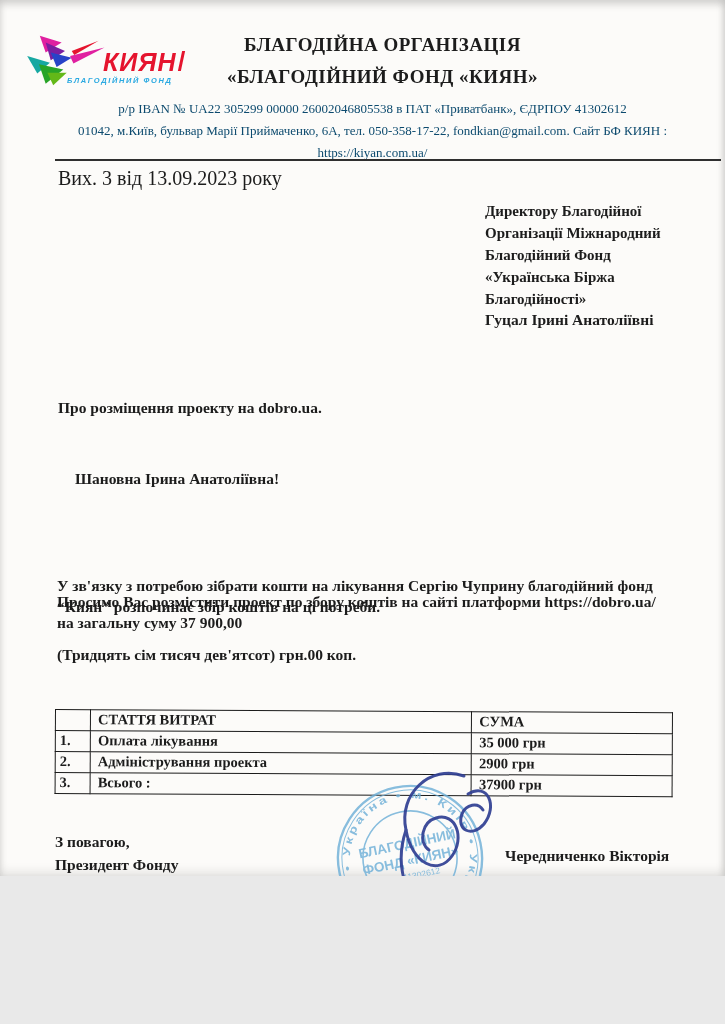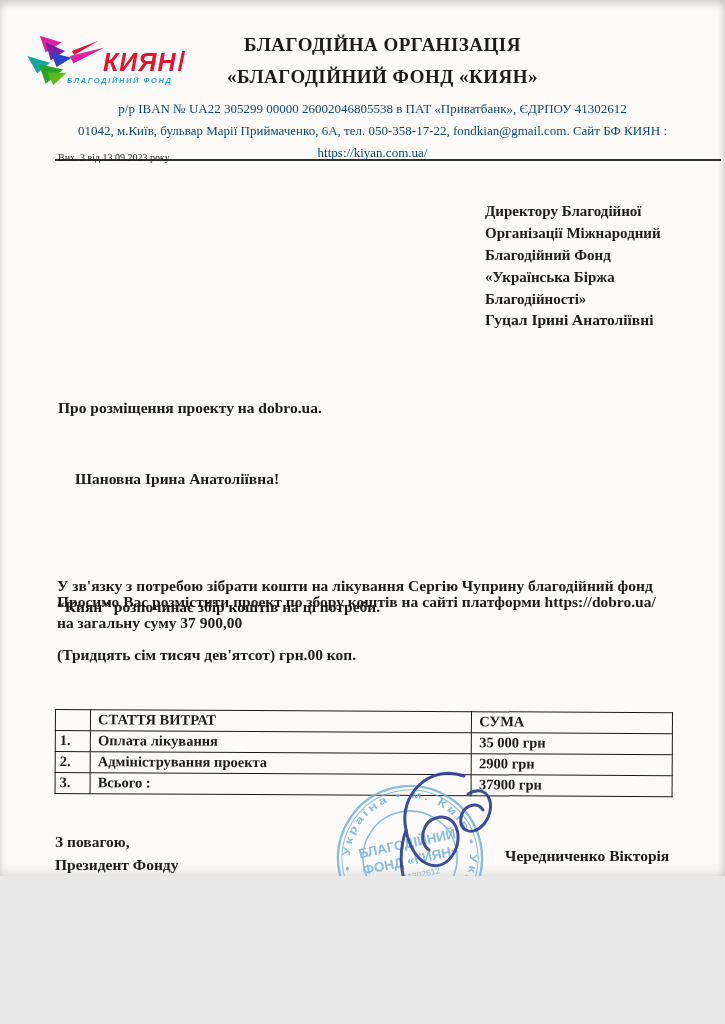--- a/index.html
+++ b/index.html
@@ -40,21 +40,21 @@
 
   
   .head-center { left:40px; right:0; text-align:center; }
   .h1 { top:34px; font-size:19px; font-weight:bold; letter-spacing:0.5px; }
   .h2 { top:66px; font-size:19px; font-weight:bold; letter-spacing:0.5px; }
   .info { left:20px; right:0; text-align:center; font-size:13px; color:#0c4a6e; }
   .bank { top:101px; }
   .addr { top:123px; }
   .site { top:145px; }
   .rule { left:55px; right:4px; top:159px; border-top:2.2px solid #2f2f2f; height:0; }
-  .ref  { left:58px; top:152px; font-size:10px; }
+  .ref  { left:58px; top:167px; font-size:20px; }
 
   
   .recipient { left:485px; top:200px; font-size:15px; font-weight:bold; line-height:22px; }
   .recipient-name { left:485px; top:311px; font-size:15.5px; font-weight:bold; }
 
   
   .subject { left:58px; top:399px; font-size:15.5px; font-weight:bold; }
   .salutation { left:75px; right:0; top:470px; text-align:left; font-size:15.5px; font-weight:bold; }
   .para { left:57px; width:618px; font-size:15.5px; font-weight:bold; line-height:21px; }
   .p1 { top:532px;margin-top:43px; }

